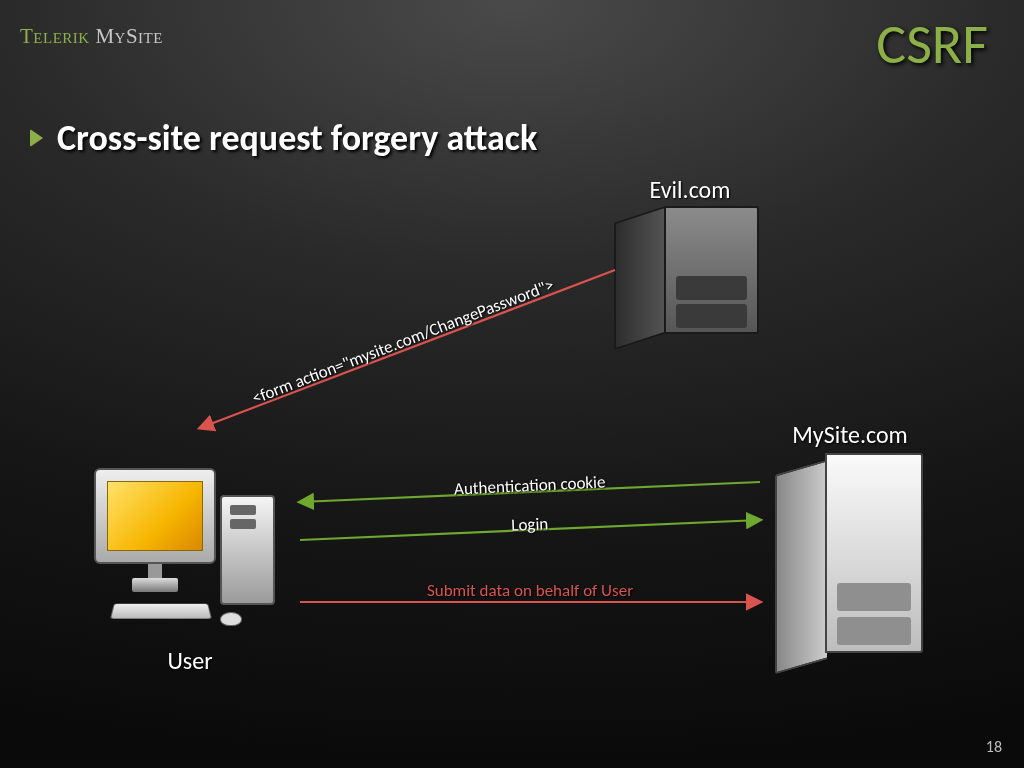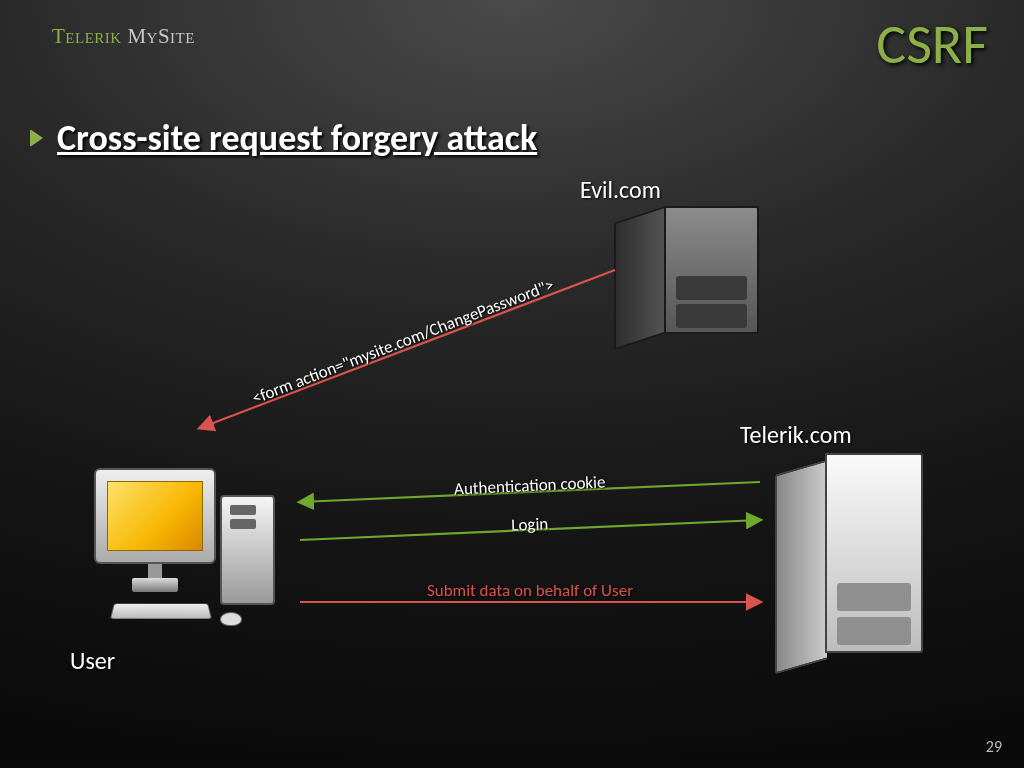--- a/index.html
+++ b/index.html
@@ -9,47 +9,47 @@
     font-family: "Segoe UI", "Calibri", sans-serif;
     color:#fff;
     position:relative;
     overflow:hidden;
   }
   .logo {
     position:absolute; top:24px; left:20px;
     font-family:"Times New Roman", serif;
     font-size:21px; font-variant:small-caps; letter-spacing:.5px;
   }
-  .logo .t1 { color:#8daf47;margin-left:32px; }
+  .logo .t1 { color:#8daf47; }
   .logo .t2 { color:#c7c7c7; }
   .title {
     position:absolute; top:10px; right:36px;
     font-size:56px; font-weight:400; color:#8daf47;
     text-shadow:2px 2px 4px #000;
   }
   .subtitle-wrap {
     position:absolute; top:116px; left:30px;
-    display:flex; align-items:center; gap:14px;text-decoration:underline;
+    display:flex; align-items:center; gap:14px;
   }
   .bullet {
     width:0; height:0;
     display:inline-block;
     border-top:9px solid transparent;
     border-bottom:9px solid transparent;
     border-left:13px solid #8daf47;
     border-radius:2px;
   }
   .subtitle {
     font-size:36px; font-weight:700; color:#fff;
     text-shadow:2px 2px 3px #000;
   }
 
   .canvas { position:absolute; left:0; top:0; width:1024px; height:768px; pointer-events:none; }
 
-  .node { position:absolute; text-align:left; }
+  .node { position:absolute; text-align:center; }
   .node-label { font-size:24px; color:#fff; text-shadow:1px 1px 2px #000; }
 
   
   .user-node { left:70px; top:460px; width:240px; }
   .user-graphic { position:relative; width:240px; height:170px; }
   .cpu-tower {
     position:absolute; left:150px; top:35px; width:55px; height:110px;
     background:linear-gradient(180deg,#f5f5f5 0%,#d0d0d0 40%,#9a9a9a 100%);
     border:2px solid #555; border-radius:4px;
   }
@@ -164,21 +164,21 @@
 
 <div class="node evil-node">
   <div class="node-label">Evil.com</div>
   <div class="evil-graphic">
     <div class="dark-server-side"></div>
     <div class="dark-server-front"></div>
   </div>
 </div>
 
 <div class="node mysite-node">
-  <div class="node-label">Telerik.com</div>
+  <div class="node-label">MySite.com</div>
   <div class="mysite-graphic">
     <div class="light-server-side"></div>
     <div class="light-server-front"></div>
   </div>
 </div>
 
 <div class="node user-node">
   <div class="user-graphic">
     <div class="cpu-tower"></div>
     <div class="monitor">
@@ -218,13 +218,13 @@
 
   <line x1="300" y1="540" x2="760" y2="520" stroke="#6fa82f" stroke-width="2.2" marker-end="url(#arrGreen)"></line>
   <text class="arrow-label">
     <textPath href="#p-login" startOffset="50%" text-anchor="middle">Login</textPath>
   </text>
 
   <line x1="300" y1="602" x2="760" y2="602" stroke="#d9534f" stroke-width="2.2" marker-end="url(#arrRed)"></line>
   <text x="530" y="596" text-anchor="middle" class="arrow-label red">Submit data on behalf of User</text>
 </svg>
 
-<div class="page-num">29</div>
+<div class="page-num">18</div>
 
 </body></html>

